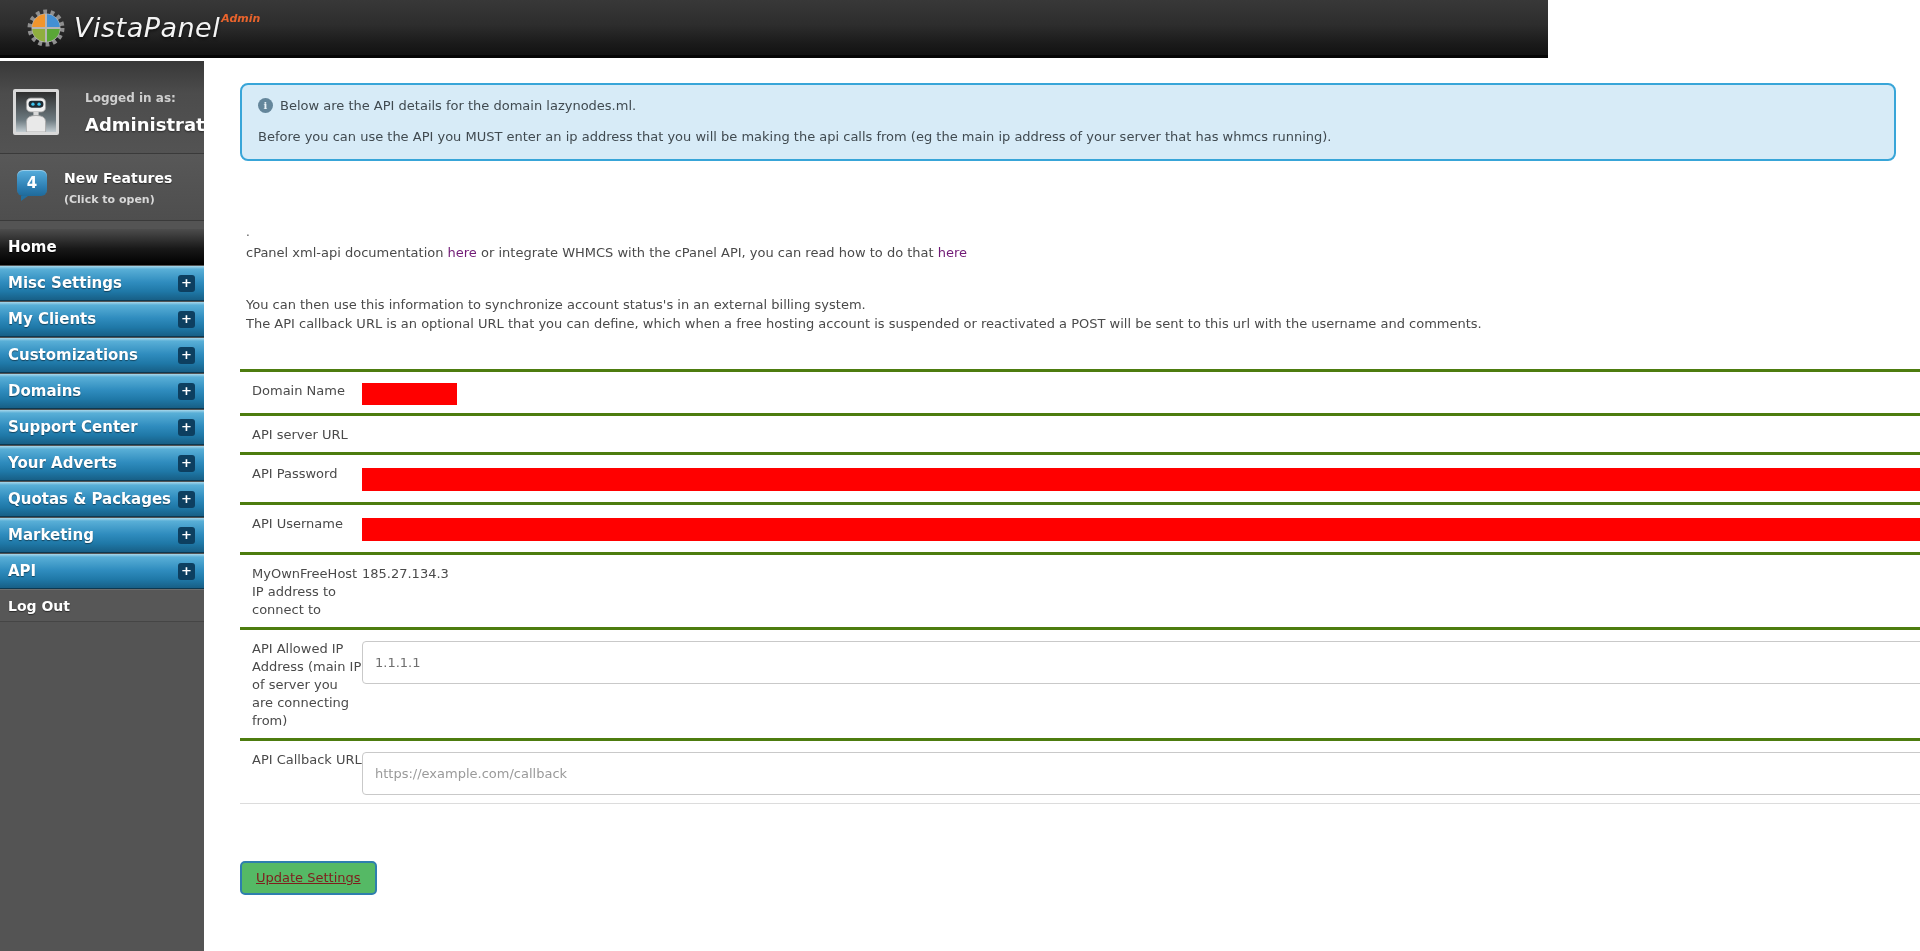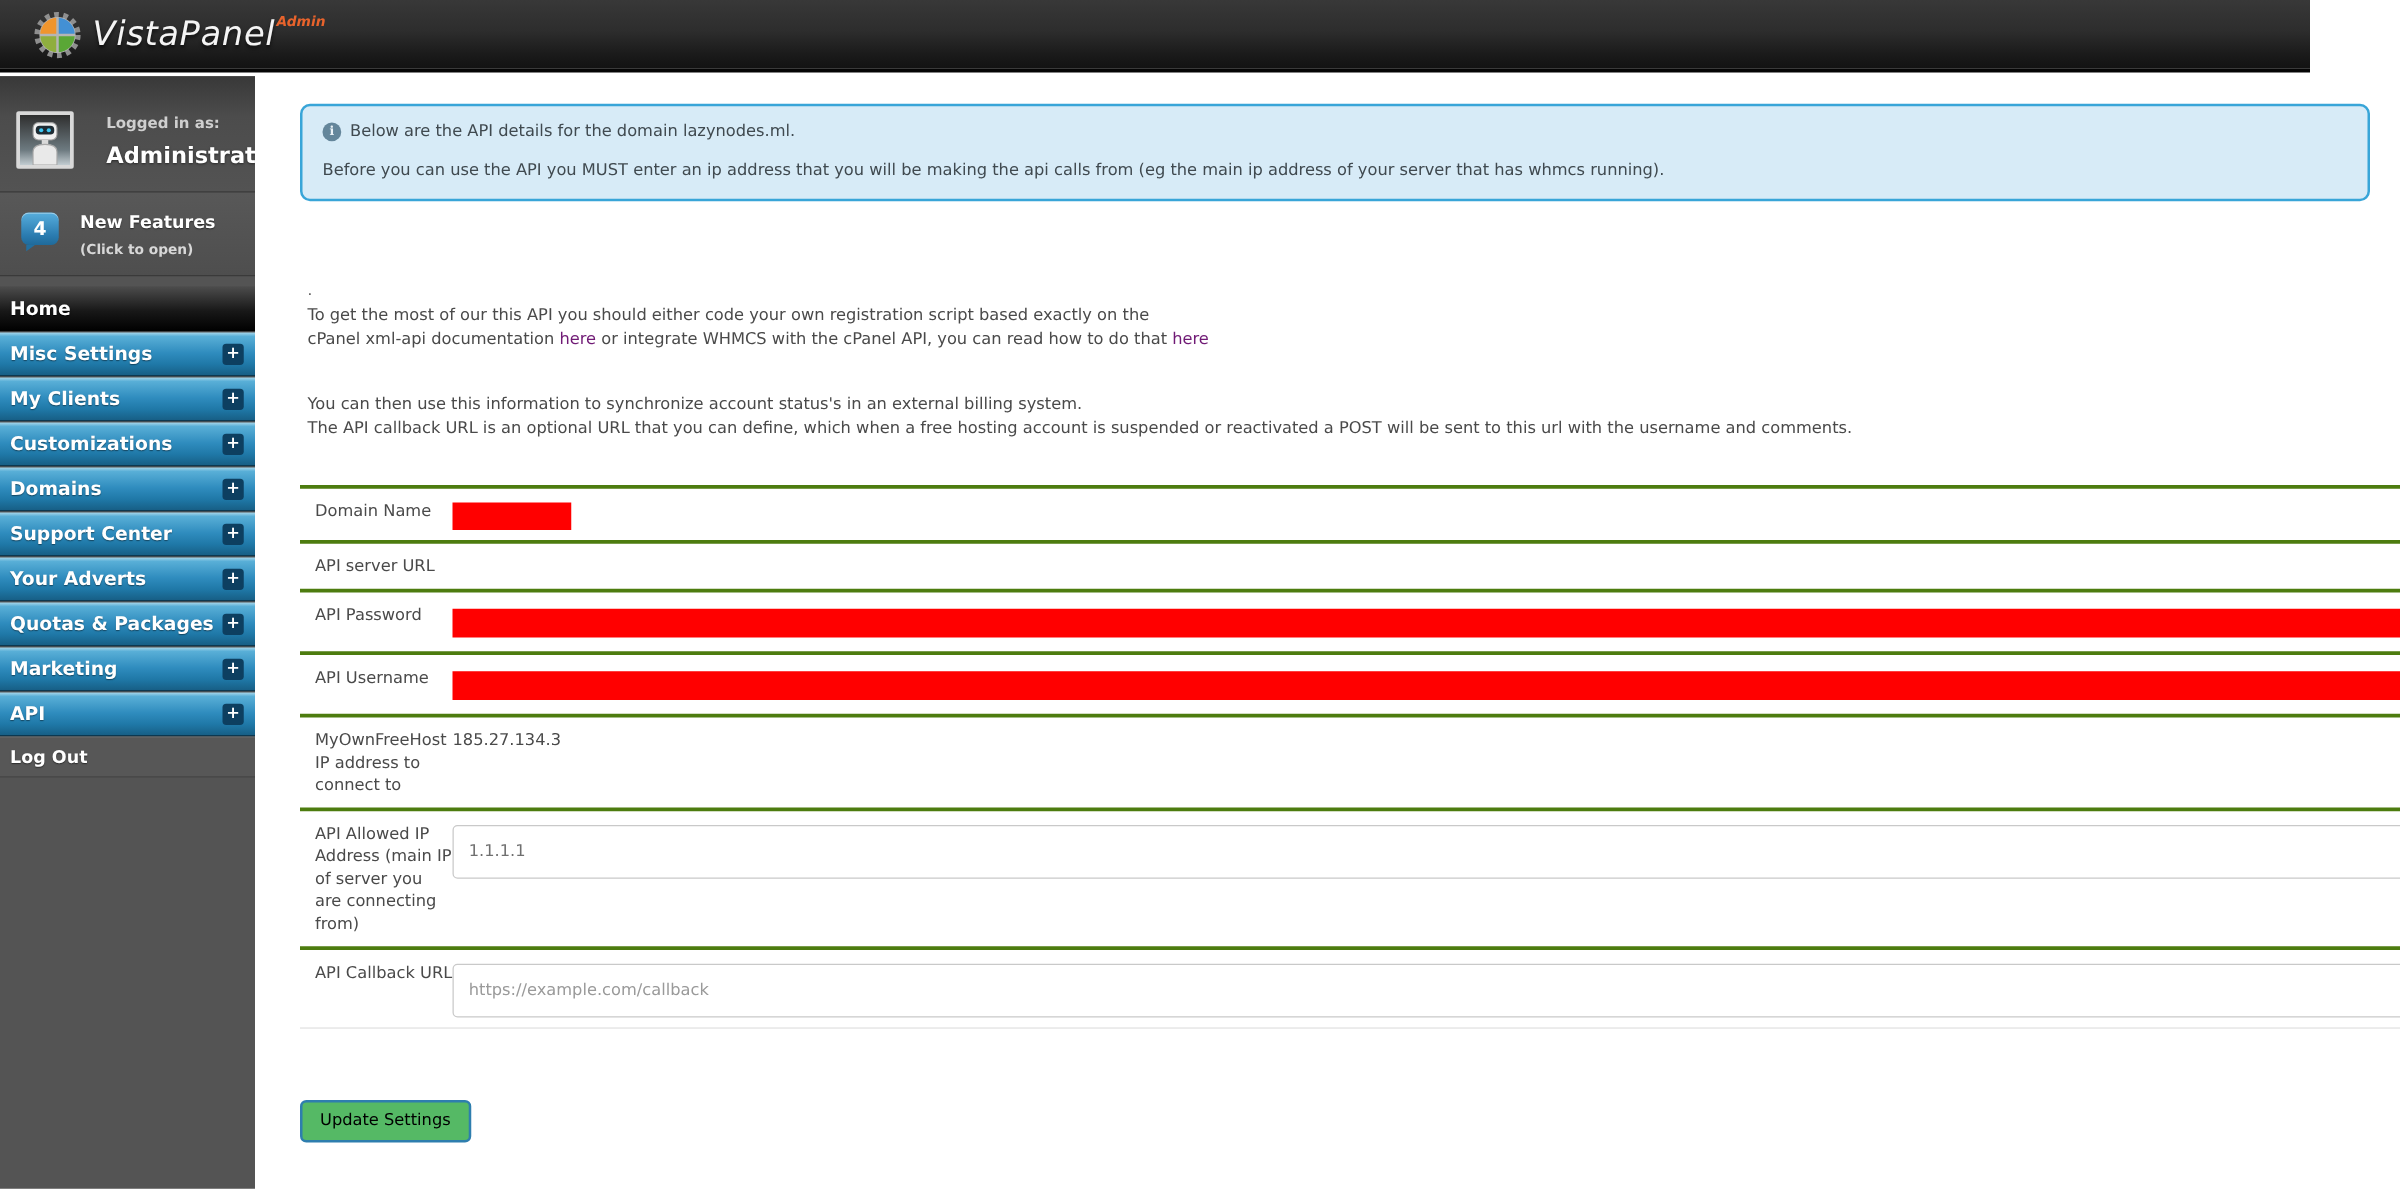--- a/index.html
+++ b/index.html
@@ -1,20 +1,20 @@
 <!DOCTYPE html>
 <html><head>
 <meta charset="utf-8">
 <style>
   * { margin:0; padding:0; box-sizing:border-box; }
   html,body { width:1920px; height:951px; overflow:hidden;
     font-family:"DejaVu Sans","Liberation Sans",sans-serif; background:#fff; }
 
   
-  .topbar { position:absolute; top:0; left:0; width:1848px; height:58px;
+  .topbar { position:absolute; top:0; left:0; width:1548px; height:58px;
     background:linear-gradient(180deg,#383838 0%,#2d2d2d 45%,#1a1a1a 80%,#121212 100%);
     border-bottom:3px solid #050505; display:flex; align-items:center; padding-left:26px; }
   .brand { display:flex; align-items:center; gap:8px; }
   .brand-text { color:#f4f4f4; font-size:27px; font-style:italic; letter-spacing:0.5px;
     text-shadow:0 2px 3px rgba(0,0,0,0.6); }
   .brand-sup { color:#e8632c; font-size:11px; font-style:italic; font-weight:bold;
     vertical-align:super; position:relative; top:-9px; left:1px; }
 
   
   .sidebar { position:absolute; top:61px; left:0; width:204px; height:890px; background:#545454; }
@@ -96,23 +96,23 @@
   .redbar-small { width:95px; height:22px; background:#ff0000; margin-top:1px; }
   .redbar-wide { width:calc(100% + 40px); height:23px; background:#ff0000; margin:3px 0; }
   .text-input { display:block; width:calc(100% + 40px); height:43px;
     border:1px solid #c9c9c9; border-radius:4px; padding:0 12px; font-size:13px;
     color:#6f6f6f; background:#fff; outline:none; margin-top:2px;
     font-family:"DejaVu Sans","Liberation Sans",sans-serif; }
   .text-input::placeholder { color:#9a9a9a; opacity:1; }
   .row-tall .text-input { margin-top:1px; }
 
   .submit-btn { margin-top:57px; display:inline-block; background:#55b965;
-    border:2px solid #2e7eae; border-radius:5px; color:#000000; font-size:13px;
+    border:2px solid #2e7eae; border-radius:5px; color:#7f1d1d; font-size:13px;
     padding:7px 14px 8px; cursor:pointer;
-    font-family:"DejaVu Sans","Liberation Sans",sans-serif; }
+    font-family:"DejaVu Sans","Liberation Sans",sans-serif;text-decoration:underline; }
 </style>
 </head>
 <body>
 
 <div class="topbar">
   <div class="brand">
     <svg width="40" height="40" viewBox="0 0 40 40">
       <circle cx="20" cy="20" r="15.5" fill="none" stroke="#8f8f8f" stroke-width="6" stroke-dasharray="3.6 3.4"></circle>
       <circle cx="20" cy="20" r="14.5" fill="#b5b5b5"></circle>
       <path d="M19 19 L19 6.2 A13.5 13.5 0 0 0 6.2 19 Z" fill="#f0952d"></path>
@@ -181,21 +181,20 @@
       <div class="line1">
         <span class="info-icon">i</span>
         <span>Below are the API details for the domain lazynodes.ml.</span>
       </div>
       <div class="line2">Before you can use the API you MUST enter an ip address that you will be making the api calls from (eg the main ip address of your server that has whmcs running).</div>
     </div>
 
     <div class="intro-dot">.</div>
 
     <div class="para1">
-      <div>To get the most of our this API you should either code your own registration script based exactly on the</div>
       <div><span>cPanel xml-api documentation </span><a class="link">here</a><span> or integrate WHMCS with the cPanel API, you can read how to do that </span><a class="link">here</a></div>
     </div>
 
     <div class="para2">
       <div>You can then use this information to synchronize account status's in an external billing system.</div>
       <div>The API callback URL is an optional URL that you can define, which when a free hosting account is suspended or reactivated a POST will be sent to this url with the username and comments.</div>
     </div>
 
     <div class="form-table">
       <div class="frow">

